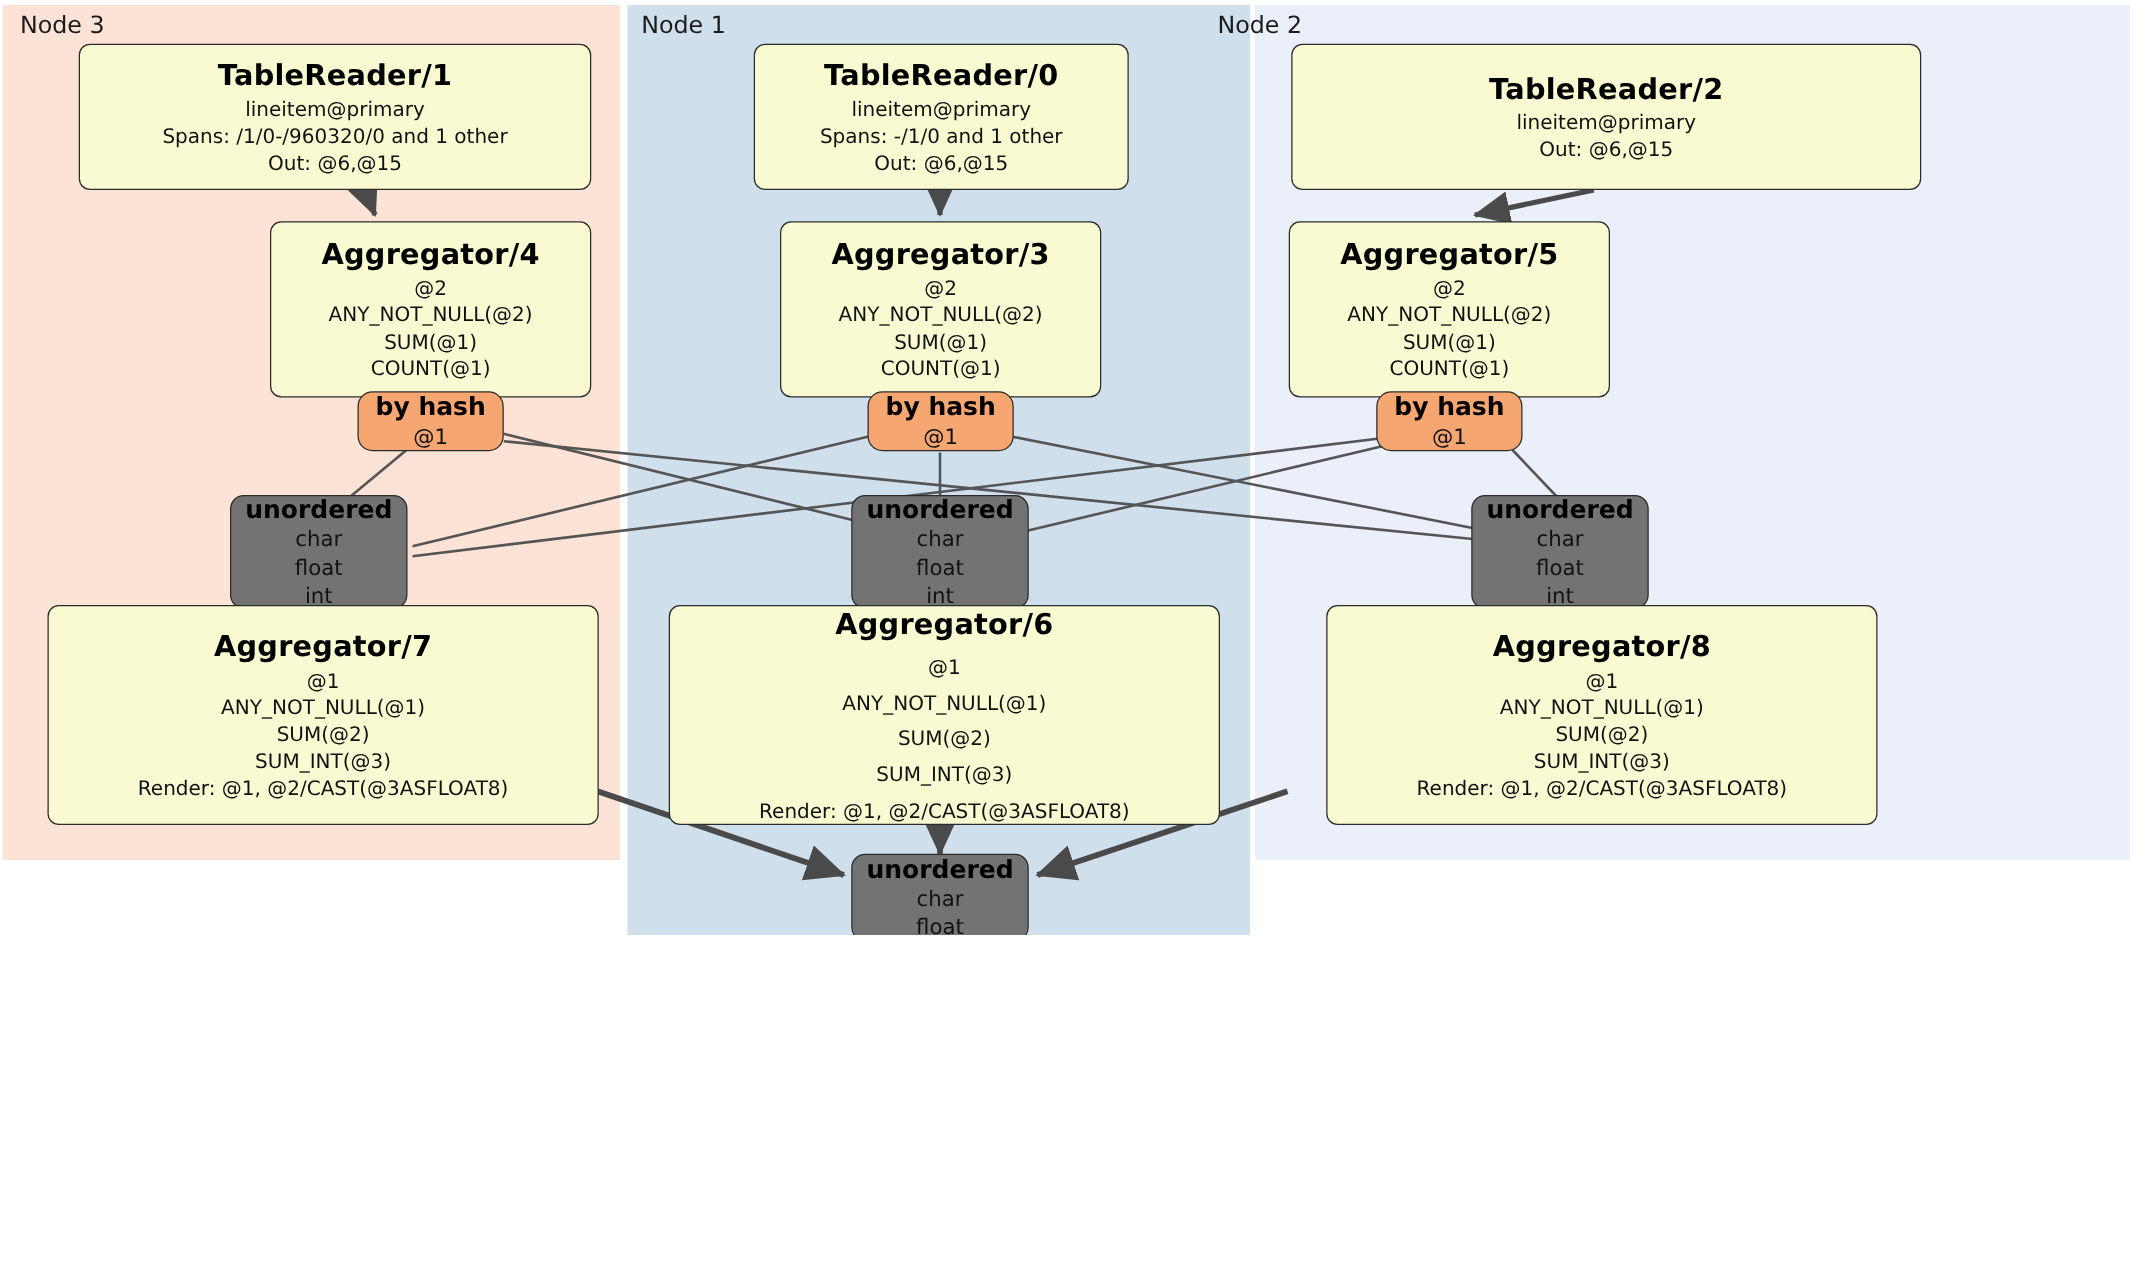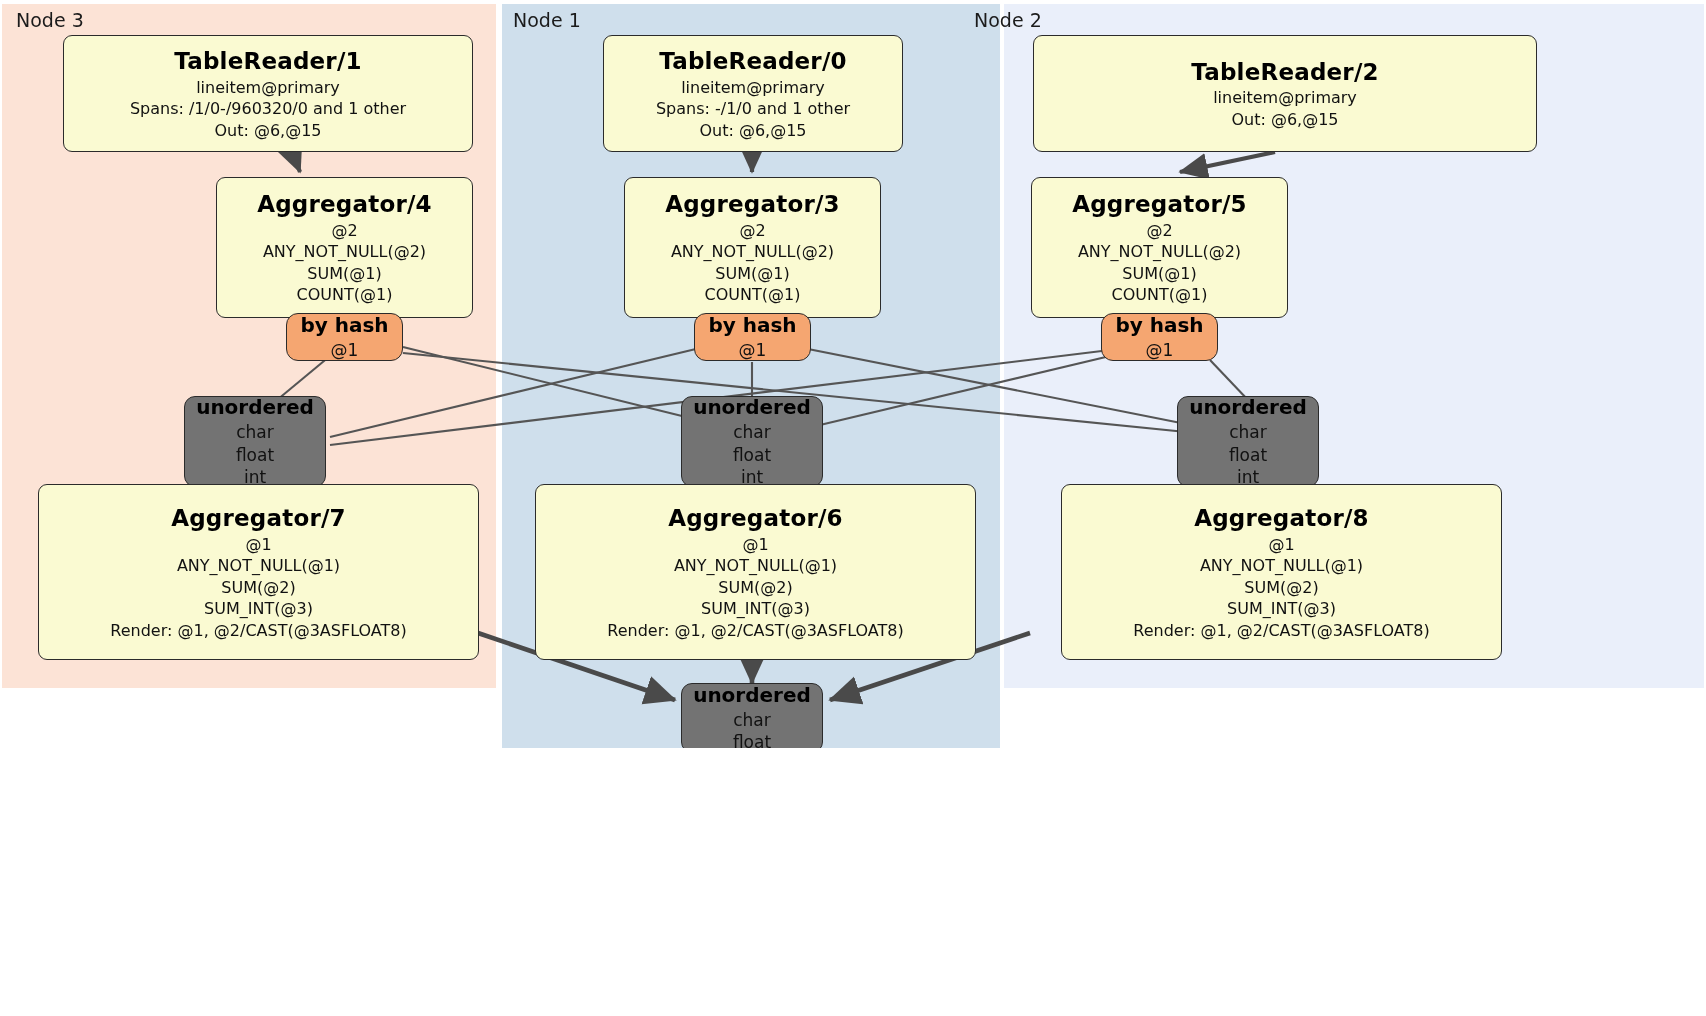--- a/index.html
+++ b/index.html
@@ -154,21 +154,21 @@
 
   <div class="gbox proc" style="left:38px;top:484px;width:441px;height:176px;">
     <div class="ttl">Aggregator/7</div>
     <div class="ln">@1</div>
     <div class="ln">ANY_NOT_NULL(@1)</div>
     <div class="ln">SUM(@2)</div>
     <div class="ln">SUM_INT(@3)</div>
     <div class="ln">Render: @1, @2/CAST(@3ASFLOAT8)</div>
   </div>
 
-  <div class="gbox proc" style="left:535px;top:484px;width:441px;height:176px;">
+  <div class="gbox proc" style="left:535px;top:484px;width:441px;height:176px;justify-content:space-between;">
     <div class="ttl">Aggregator/6</div>
     <div class="ln">@1</div>
     <div class="ln">ANY_NOT_NULL(@1)</div>
     <div class="ln">SUM(@2)</div>
     <div class="ln">SUM_INT(@3)</div>
     <div class="ln">Render: @1, @2/CAST(@3ASFLOAT8)</div>
   </div>
 
   <div class="gbox proc" style="left:1061px;top:484px;width:441px;height:176px;">
     <div class="ttl">Aggregator/8</div>

